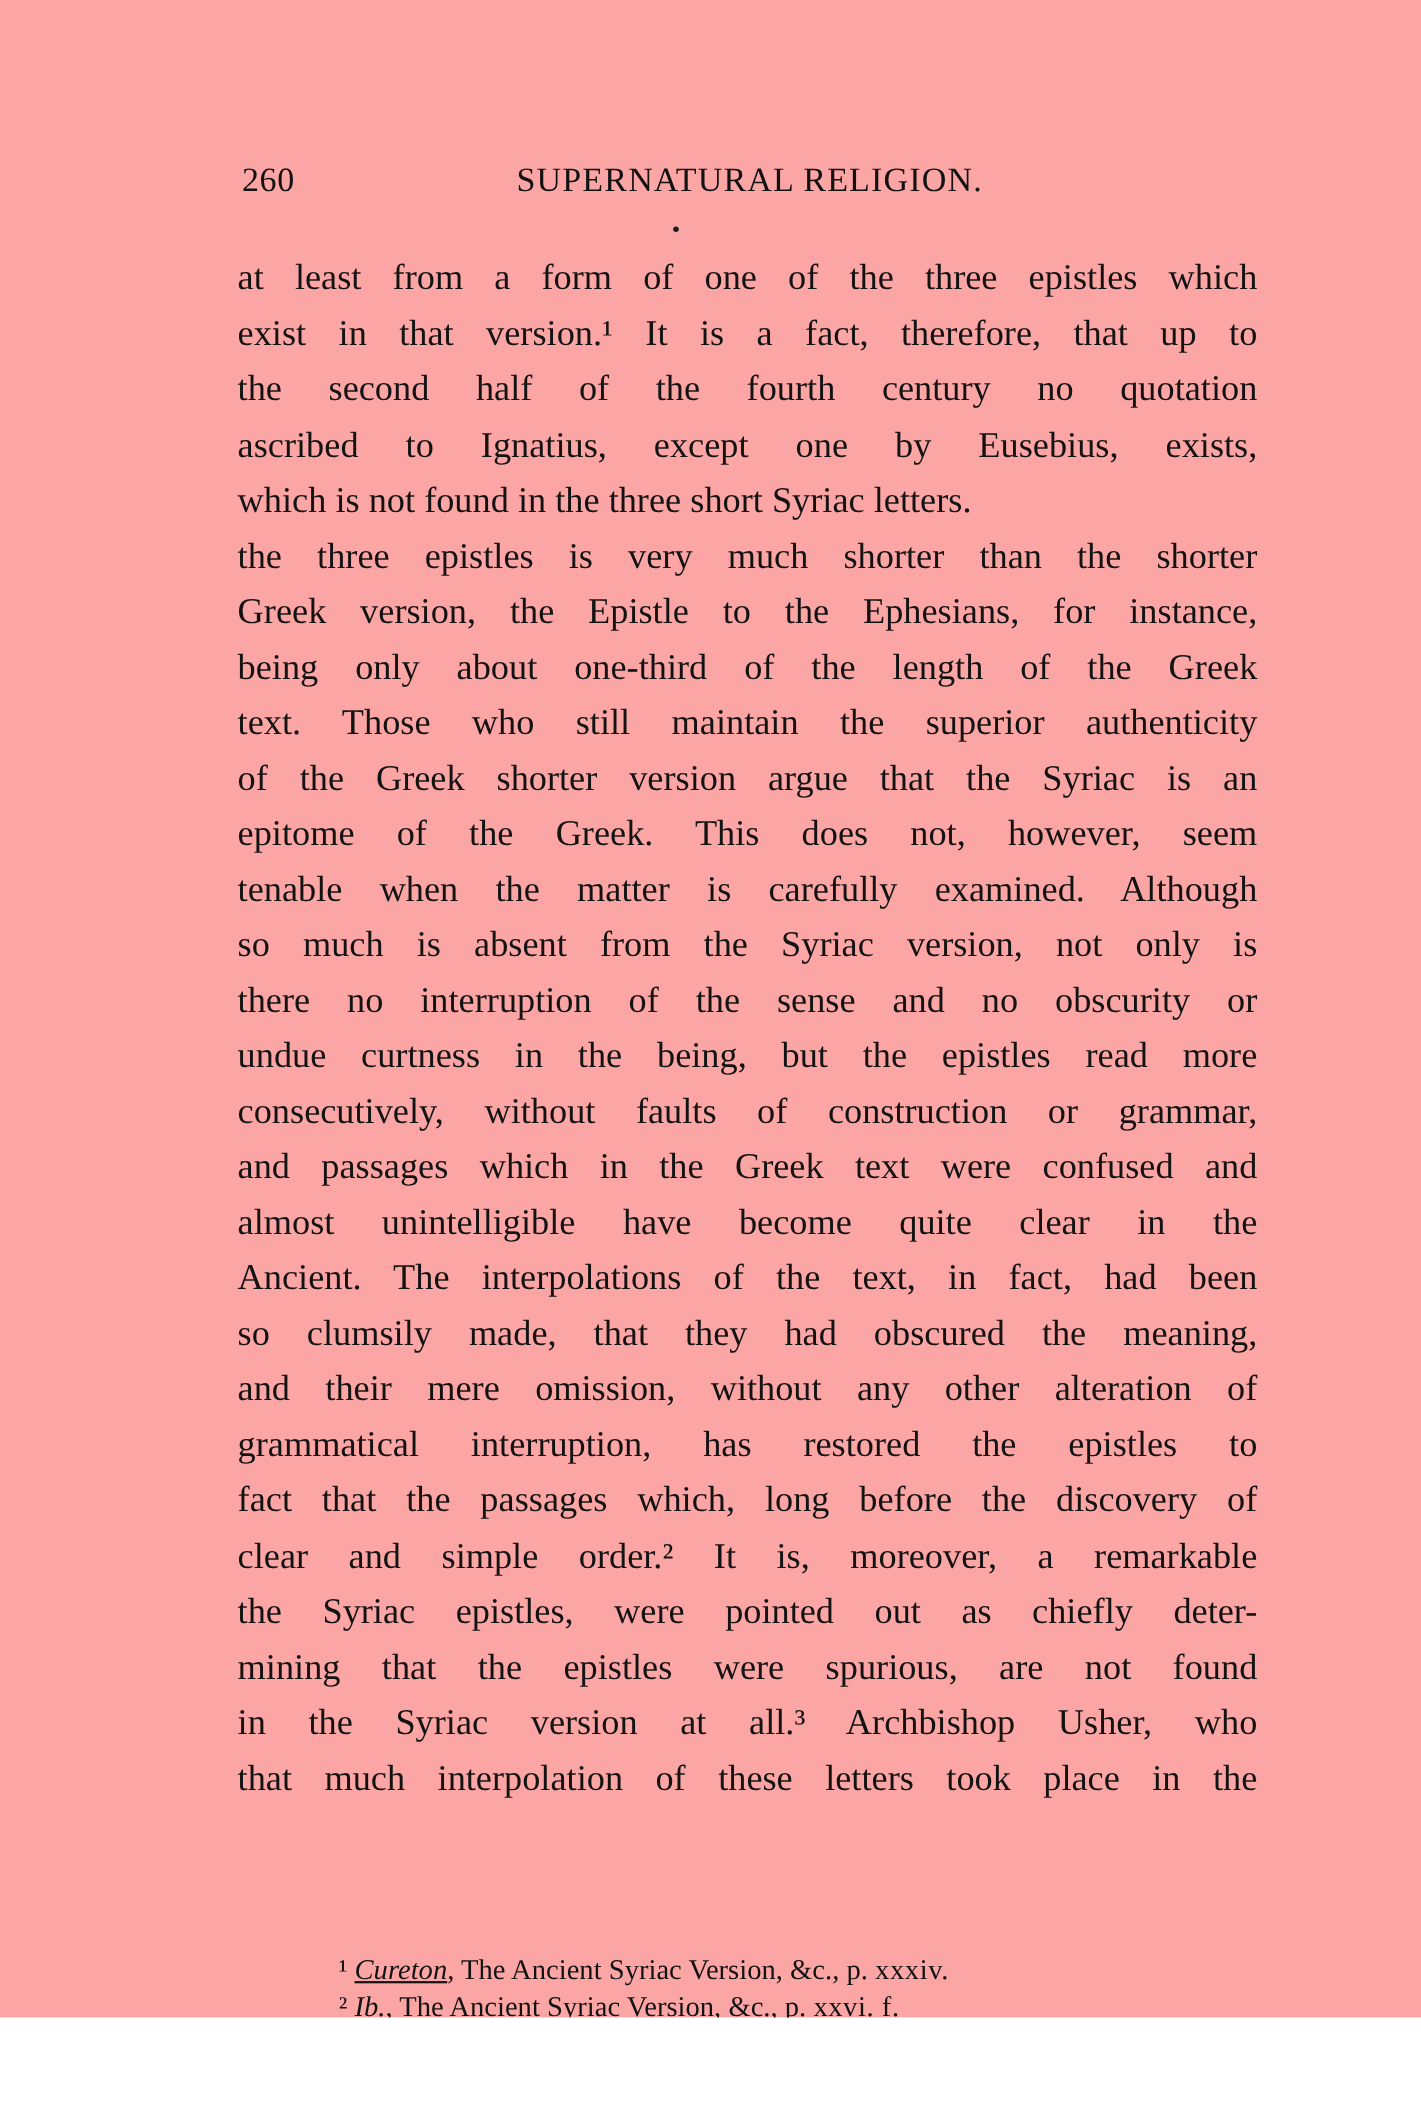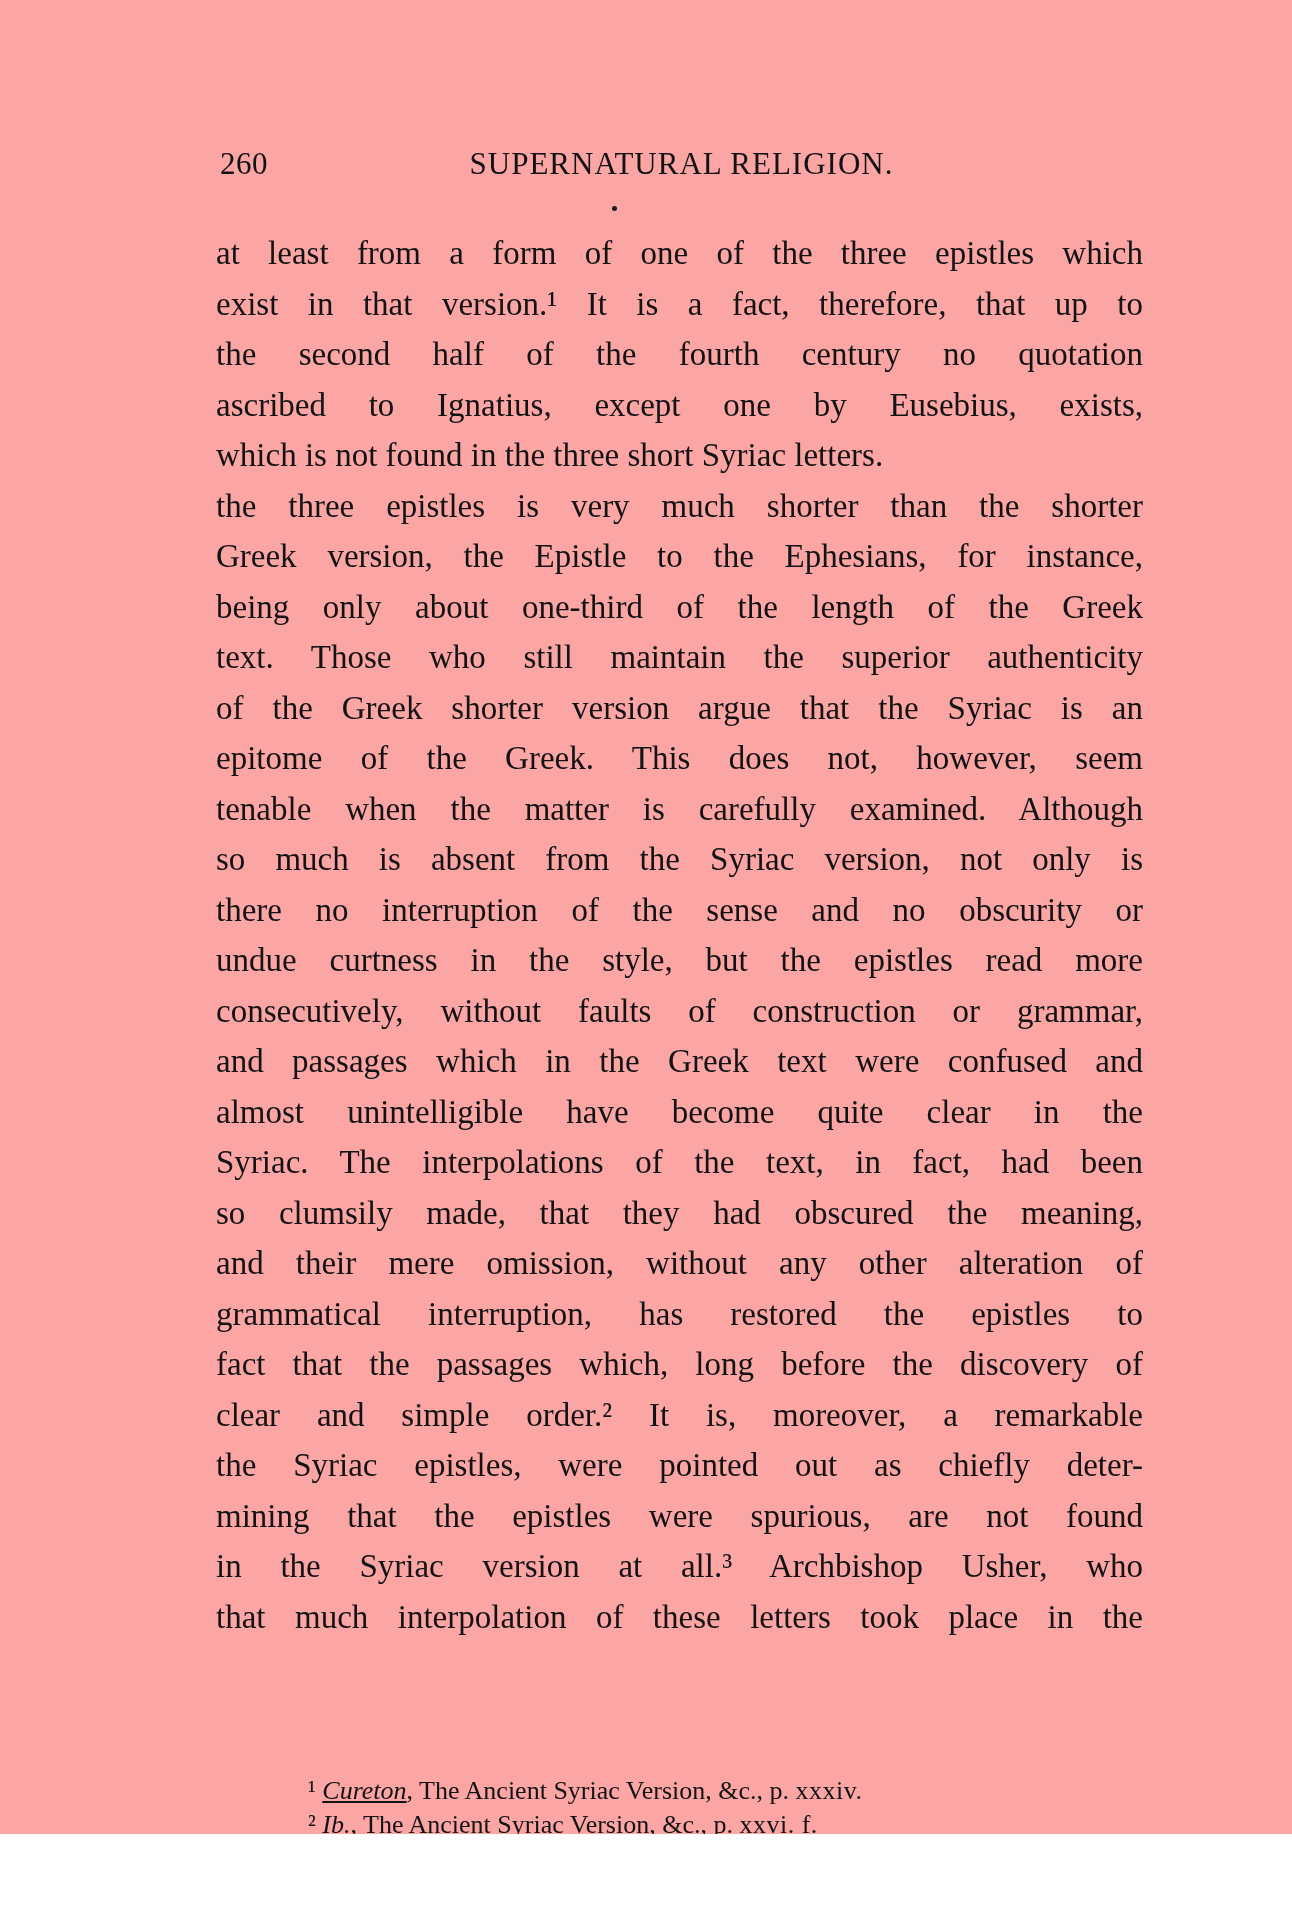--- a/index.html
+++ b/index.html
@@ -69,25 +69,25 @@
       <div class="line para-end">which is not found in the three short Syriac letters.</div>
       <div class="line">the three epistles is very much shorter than the shorter</div>
       <div class="line">Greek version, the Epistle to the Ephesians, for instance,</div>
       <div class="line">being only about one-third of the length of the Greek</div>
       <div class="line">text. Those who still maintain the superior authenticity</div>
       <div class="line">of the Greek shorter version argue that the Syriac is an</div>
       <div class="line">epitome of the Greek. This does not, however, seem</div>
       <div class="line">tenable when the matter is carefully examined. Although</div>
       <div class="line">so much is absent from the Syriac version, not only is</div>
       <div class="line">there no interruption of the sense and no obscurity or</div>
-      <div class="line">undue curtness in the style, but the epistles read more</div>
+      <div class="line">undue curtness in the being, but the epistles read more</div>
       <div class="line">consecutively, without faults of construction or grammar,</div>
       <div class="line">and passages which in the Greek text were confused and</div>
       <div class="line">almost unintelligible have become quite clear in the</div>
-      <div class="line">Syriac. The interpolations of the text, in fact, had been</div>
+      <div class="line">Ancient. The interpolations of the text, in fact, had been</div>
       <div class="line">so clumsily made, that they had obscured the meaning,</div>
       <div class="line">and their mere omission, without any other alteration of</div>
       <div class="line">grammatical interruption, has restored the epistles to</div>
       <div class="line">fact that the passages which, long before the discovery of</div>
       <div class="line">clear and simple order.² It is, moreover, a remarkable</div>
       <div class="line">the Syriac epistles, were pointed out as chiefly deter-</div>
       <div class="line">mining that the epistles were spurious, are not found</div>
       <div class="line">in the Syriac version at all.³ Archbishop Usher, who</div>
       <div class="line">that much interpolation of these letters took place in the</div>
     </main>

